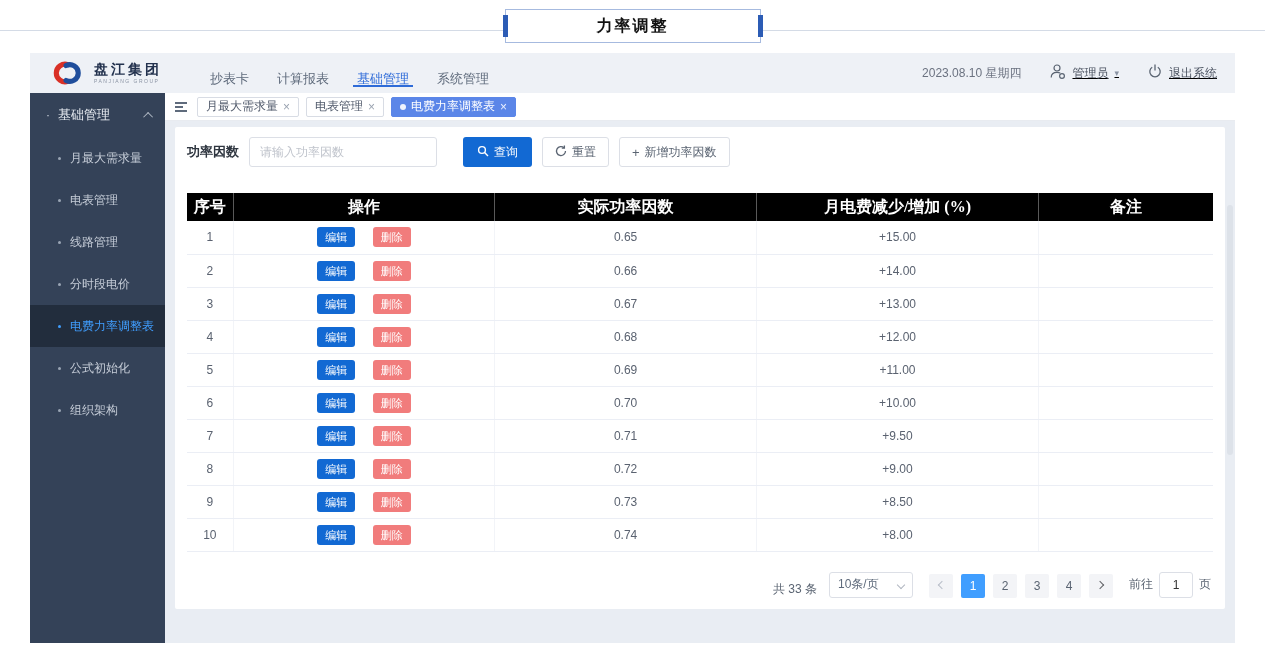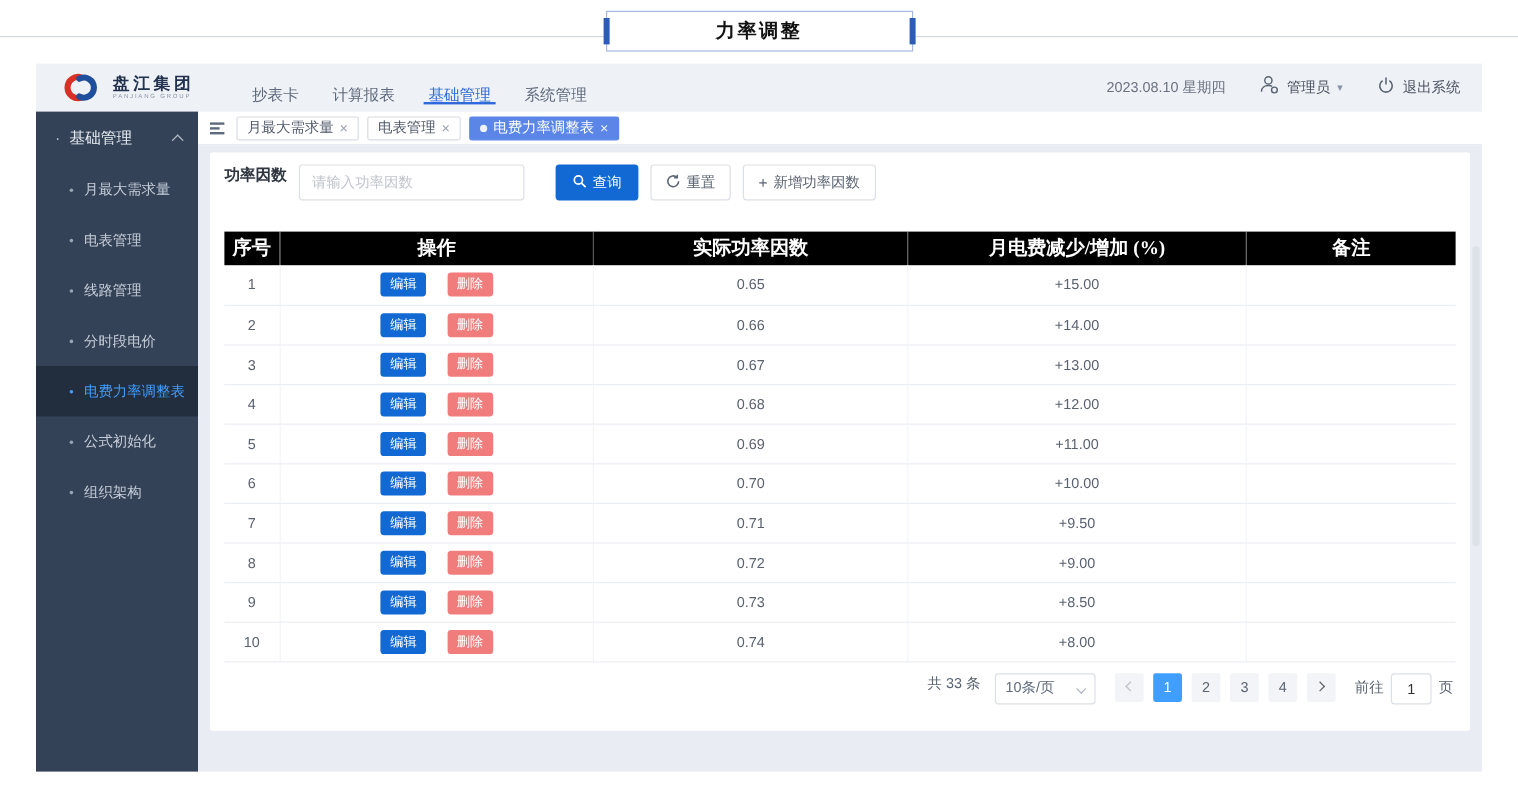--- a/index.html
+++ b/index.html
@@ -24,21 +24,21 @@
   .logo { display:flex; align-items:center; gap:8px; }
   .logo svg { display:block; }
   .logo-cn { font-size:14px; font-weight:bold; color:#23324e; letter-spacing:3px; line-height:14px; }
   .logo-en { font-size:5px; color:#8a93a3; letter-spacing:1.5px; margin-top:2px; }
   .main-nav { display:flex; margin-left:34px; height:28px; }
   .nav-item { font-size:13px; color:#5f6b7c; padding:0 14px; line-height:40px; position:relative; cursor:pointer; }
   .nav-item.active { color:#2e6bd8; }
   .nav-item.active::after { content:""; position:absolute; left:10px; right:10px; bottom:0; height:2px; background:#2e6bd8; }
   .header-right { margin-left:auto; display:flex; align-items:center; gap:28px; }
   .date-text { font-size:12px; color:#6b7280; }
-  .user-menu, .logout { display:flex; align-items:center; gap:6px; cursor:pointer; }
+  .user-menu, .logout { display:flex; align-items:center; gap:6px; cursor:pointer;text-decoration:underline; }
   .user-label, .logout-label { font-size:12px; color:#4a5260; }
   .caret { font-size:9px; color:#8a93a3; }
 
   
   .app-body { display:flex; height:550px; }
 
   
   .sidebar { width:135px; background:#344258; flex:0 0 135px; }
   .side-group { height:44px; display:flex; align-items:center; padding:0 12px 0 16px; cursor:pointer; }
   .side-group .bullet { color:#cfd6e0; margin-right:8px; font-size:12px; }
@@ -58,42 +58,42 @@
   .tab { display:inline-flex; align-items:center; gap:5px; height:20px; padding:0 8px;
     border:1px solid #d8dce4; background:#fff; border-radius:2px; font-size:12px; color:#515a6b; cursor:pointer; }
   .tab .tab-close { font-size:12px; color:#9aa3b0; line-height:1; }
   .tab.active { background:#5b86e8; border-color:#5b86e8; color:#fff; }
   .tab.active .tab-close { color:#eaf0ff; }
   .tab-dot { width:6px; height:6px; border-radius:50%; background:#fff; opacity:.9; }
 
   
   .card { margin:6px 10px 0; background:#fff; border-radius:2px; height:482px; padding:8px 12px 0; position:relative; }
 
-  .filter-row { display:flex; margin-top:2px; }
+  .filter-row { display:flex; align-items:center; margin-top:2px; }
   .filter-label { font-size:13px; font-weight:bold; color:#2f3640; margin-right:10px; }
   .filter-input { width:188px; height:30px; border:1px solid #dcdfe6; border-radius:3px; padding:12px 10px; font-size:12px; color:#333; outline:none; }
   .filter-input::placeholder { color:#c0c4cc; }
   .btn { height:30px; border:none; border-radius:3px; font-size:12px; display:inline-flex; align-items:center; gap:5px; cursor:pointer; font-family:inherit; }
   .btn-primary { background:#1269d3; color:#fff; padding:0 14px; margin-left:26px; }
   .btn-plain { background:#fff; border:1px solid #dcdfe6; color:#5a6472; padding:0 12px; margin-left:10px; }
   .plus-glyph { font-size:13px; line-height:1; }
 
   
   table.grid { width:100%; border-collapse:collapse; table-layout:fixed; margin-top:26px; }
   .grid thead th { background:#000000; color:#fff; font-size:16px; font-weight:bold; height:28px; border-right:1px solid rgba(255,255,255,.35);font-family:Liberation Serif, serif; }
   .grid thead th:last-child { border-right:none; }
   .grid tbody td { height:33px; font-size:12px; color:#5a6270; text-align:center;
     border-bottom:1px solid #ebeef5; border-right:1px solid #f2f4f8; }
   .grid tbody td:last-child { border-right:none; }
   .btn-mini { display:inline-block; height:20px; line-height:20px; padding:0 8px; font-size:11px; border-radius:3px; color:#fff; border:none; cursor:pointer; font-family:inherit; }
   .btn-edit { background:#1269d3; margin-right:14px; }
   .btn-del { background:#f17c7c; }
 
   
-  .pager { display:flex; align-items:flex-start; justify-content:flex-end; gap:8px; margin-top:9px; font-size:12px; color:#5a6472; padding-right:2px; }
+  .pager { display:flex; align-items:flex-end; justify-content:flex-end; gap:8px; margin-top:20px; font-size:12px; color:#5a6472; padding-right:2px; }
   .total-text { margin-right:4px; }
   .size-select { width:84px; height:26px; border:1px solid #dcdfe6; border-radius:3px; display:flex; align-items:center; padding:0 8px; position:relative; cursor:pointer; color:#5f6b7c; margin-right:8px; }
   .size-select .chev-down { position:absolute; right:8px; top:9px; width:6px; height:6px; border-right:1px solid #b0b6c0; border-bottom:1px solid #b0b6c0; transform:rotate(45deg); }
   .page-btn { min-width:24px; height:24px; line-height:24px; text-align:center; border-radius:2px; background:#f3f4f7; color:#5a6472; cursor:pointer; padding:0 4px; }
   .page-btn.active { background:#409eff; color:#fff; }
   .arrow-btn { width:24px; height:24px; border-radius:2px; background:#f3f4f7; position:relative; cursor:pointer; }
   .arrow-btn .chev { position:absolute; top:8px; width:6px; height:6px; border-right:1px solid #606266; border-bottom:1px solid #606266; }
   .arrow-btn .chev.left  { left:10px; transform:rotate(135deg); border-color:#b8bec8; }
   .arrow-btn .chev.right { left:8px;  transform:rotate(-45deg); }
   .goto-wrap { display:flex; align-items:center; gap:6px; margin-left:8px; }

